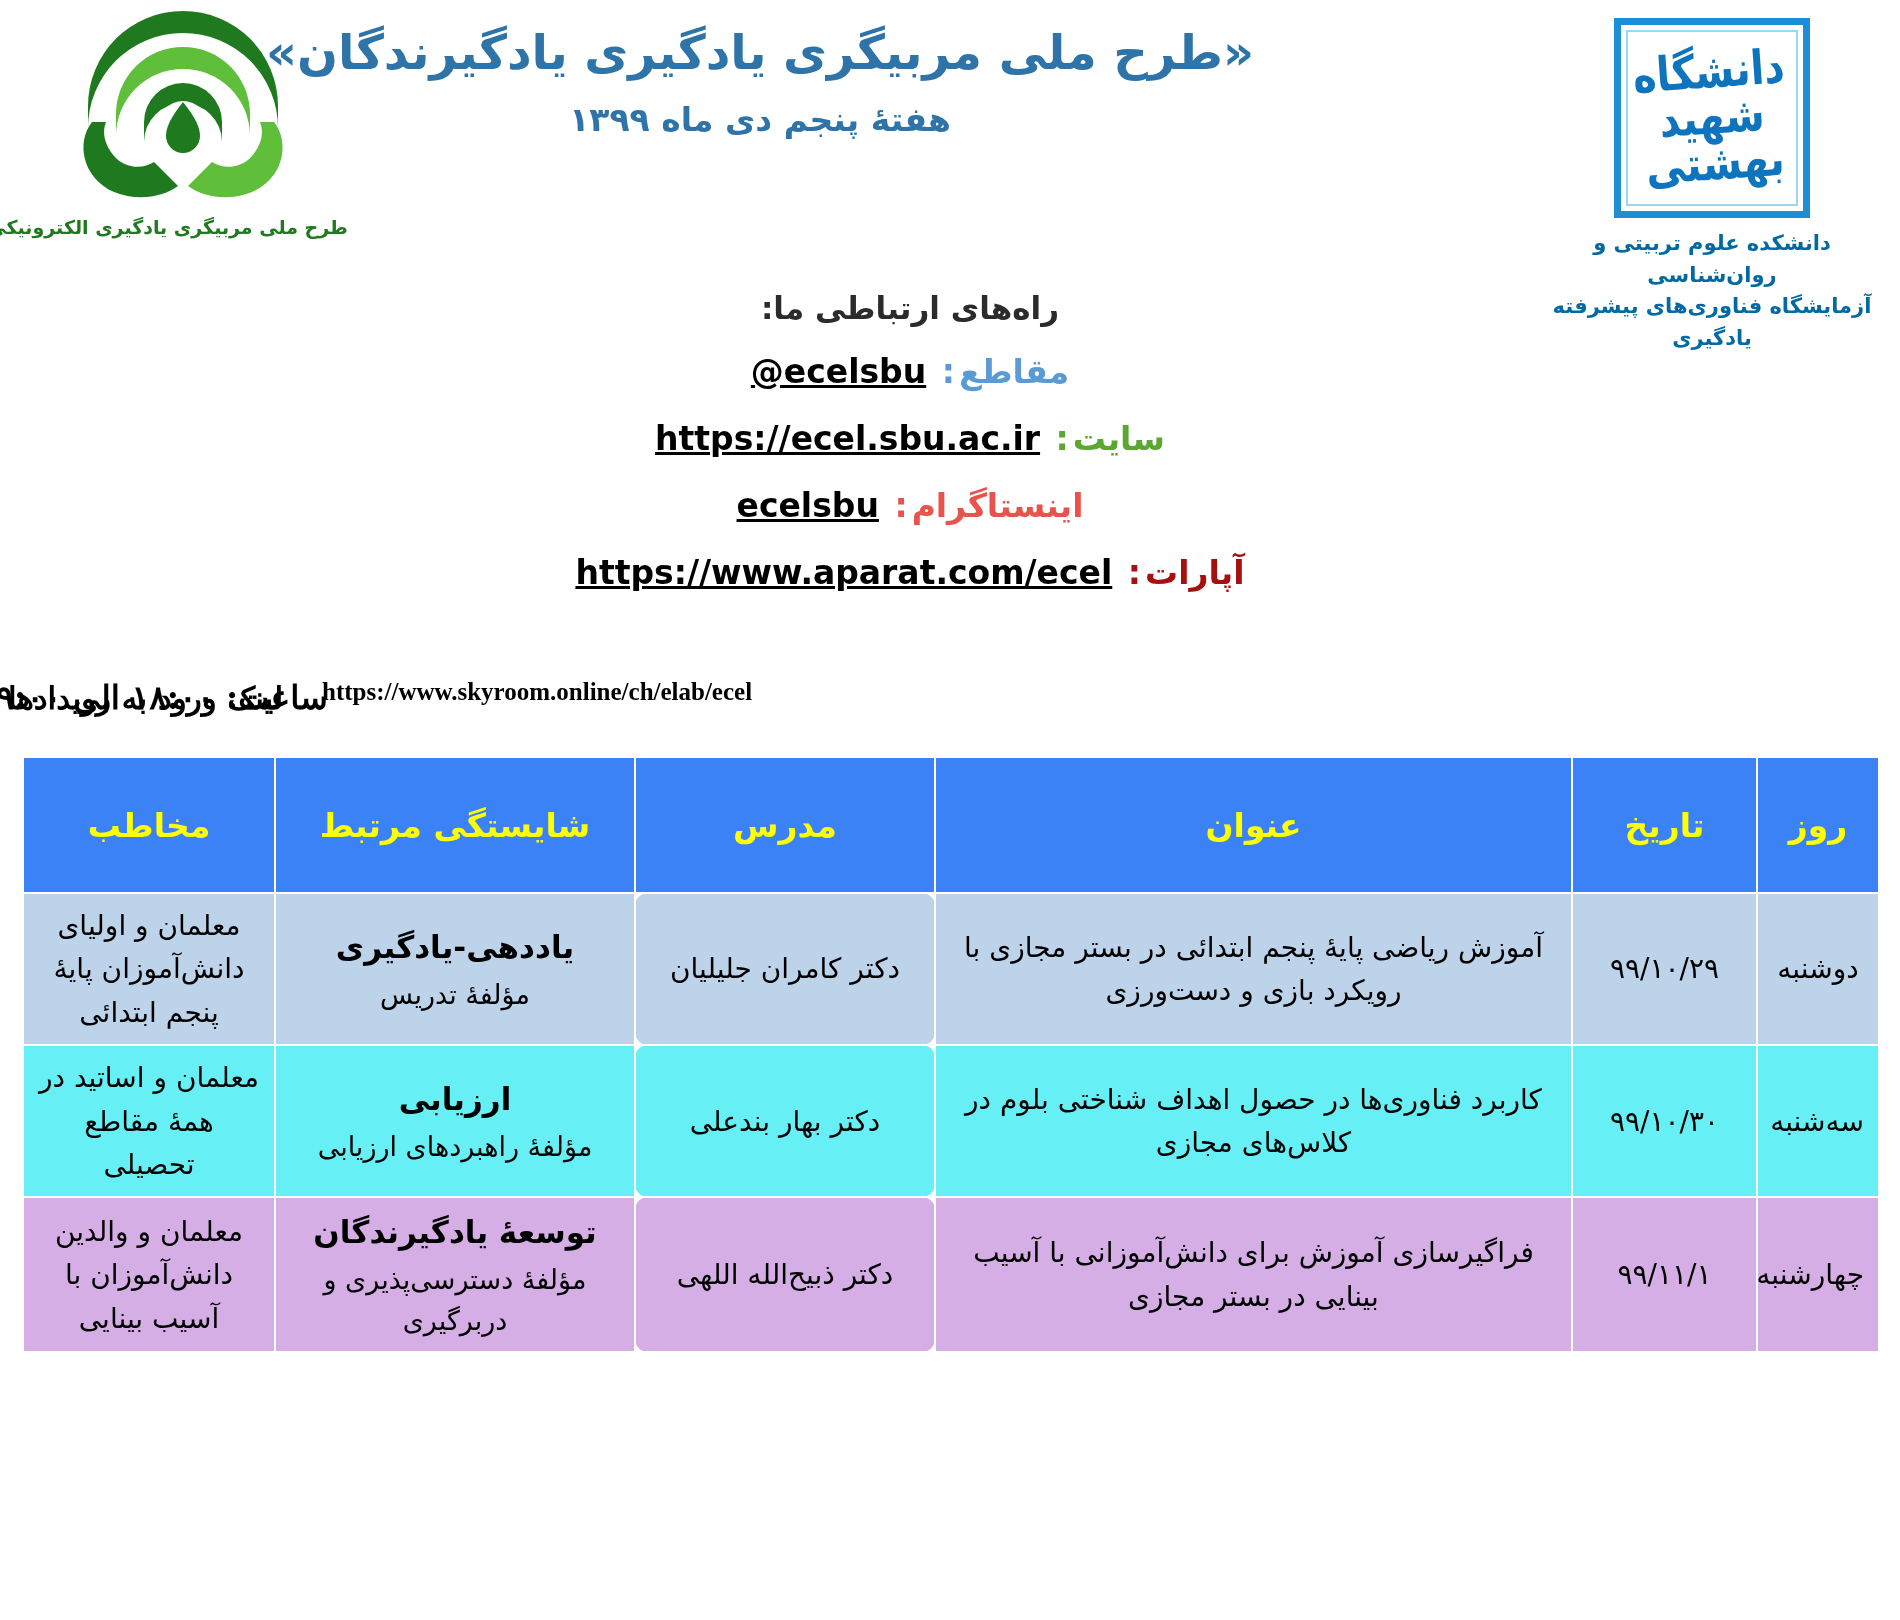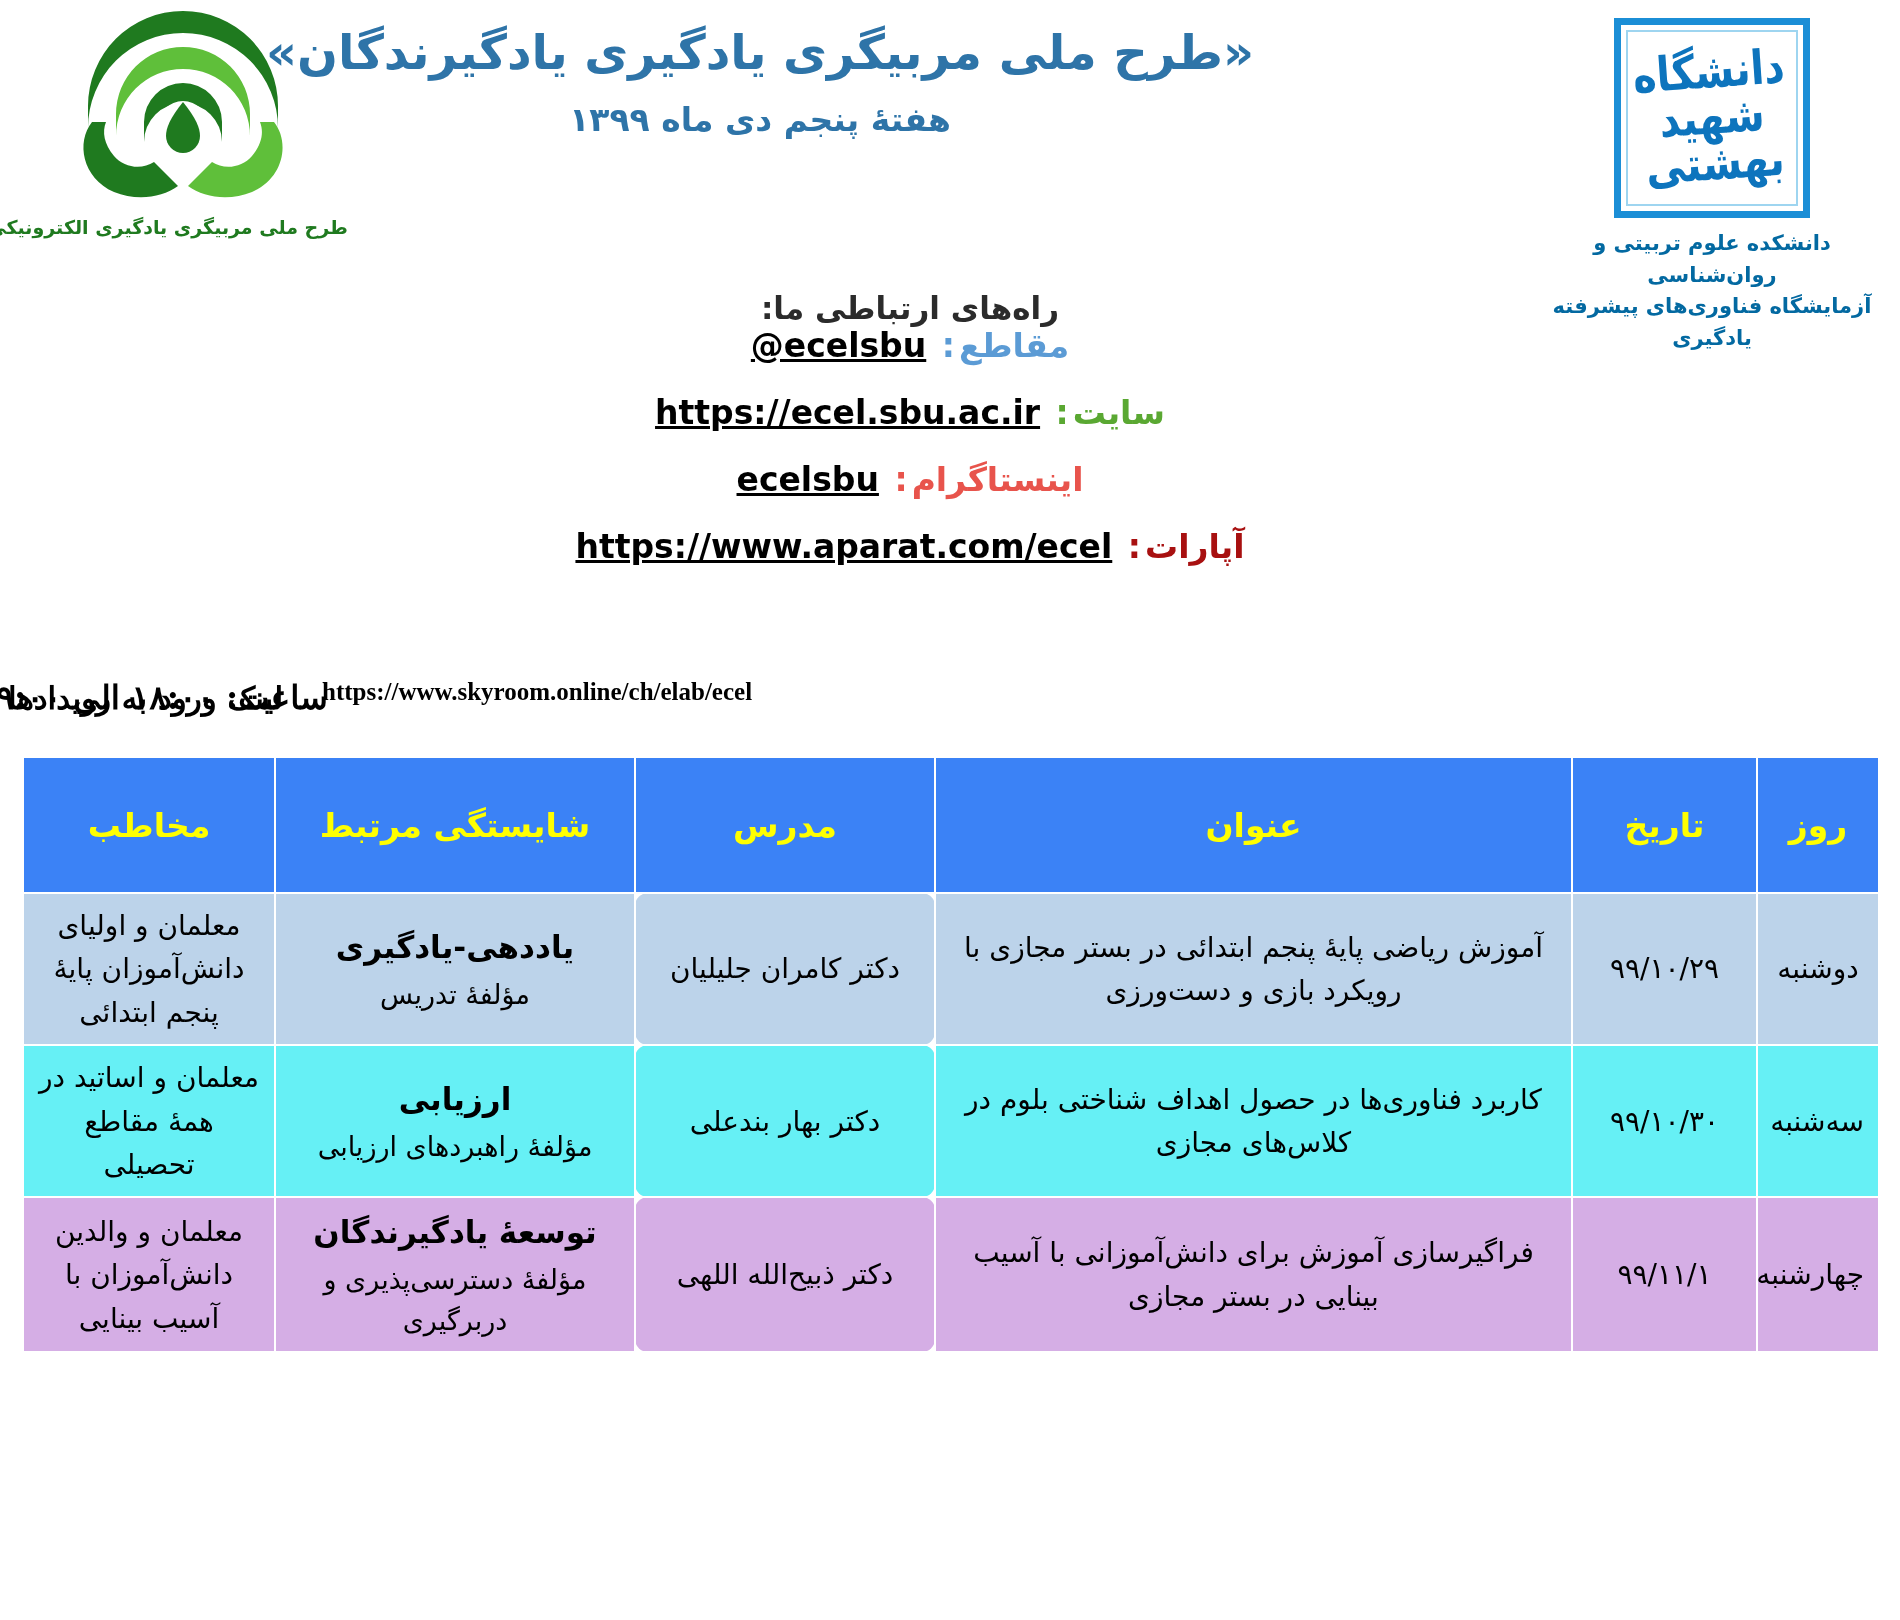--- a/index.html
+++ b/index.html
@@ -126,20 +126,21 @@
     top: 290px;
     left: 0;
     right: 0;
     width: 1900px;
     text-align: center;
   }
   .contact-heading {
     font-size: 31px;
     font-weight: bold;
     color: #2b2b2b;
+    margin-bottom: 26px;
     padding-right: 80px;
   }
   .contact-row {
     font-size: 33px;
     font-weight: bold;
     margin-bottom: 28px;
     direction: rtl;
     padding-right: 80px;
   }
   .contact-row .label { margin-left: 4px; }

